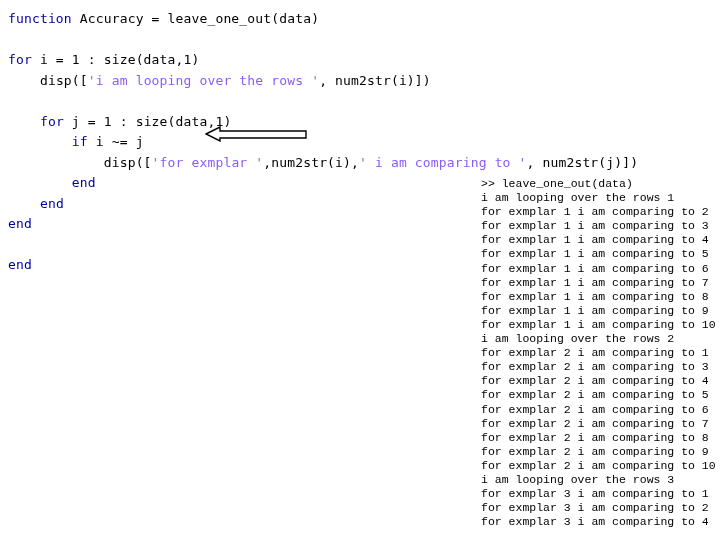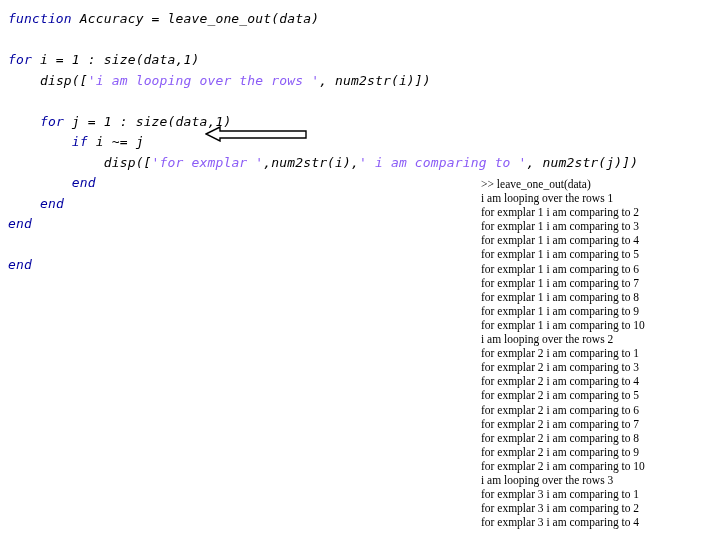--- a/index.html
+++ b/index.html
@@ -16,21 +16,20 @@
     font-family: "Liberation Sans", sans-serif;
   }
 
   
   #editor-pane {
     position: absolute;
     left: 0;
     top: 0;
     width: 470px;
     height: 540px;
-    font-style: italic;
   }
   #code-listing {
     position: absolute;
     left: 8px;
     top: 9px;
     font-family: "DejaVu Sans Mono", "Liberation Mono", monospace;
     font-size: 13px;
     line-height: 20.5px;
     white-space: pre;
     letter-spacing: 0.15px;
@@ -59,21 +58,21 @@
   
   #console-pane {
     position: absolute;
     left: 481px;
     top: 177px;
     width: 239px;
     height: 363px;
     overflow: hidden;
   }
   #console-lines {
-    font-family: Liberation Serif, serif;
+    font-family: Liberation Mono, monospace;
     font-size: 11.5px;
     line-height: 14.1px;
     color: #000000;
     white-space: pre;
   }
   .console-line {
     white-space: pre;
     height: 14.1px;
   }
 </style>

